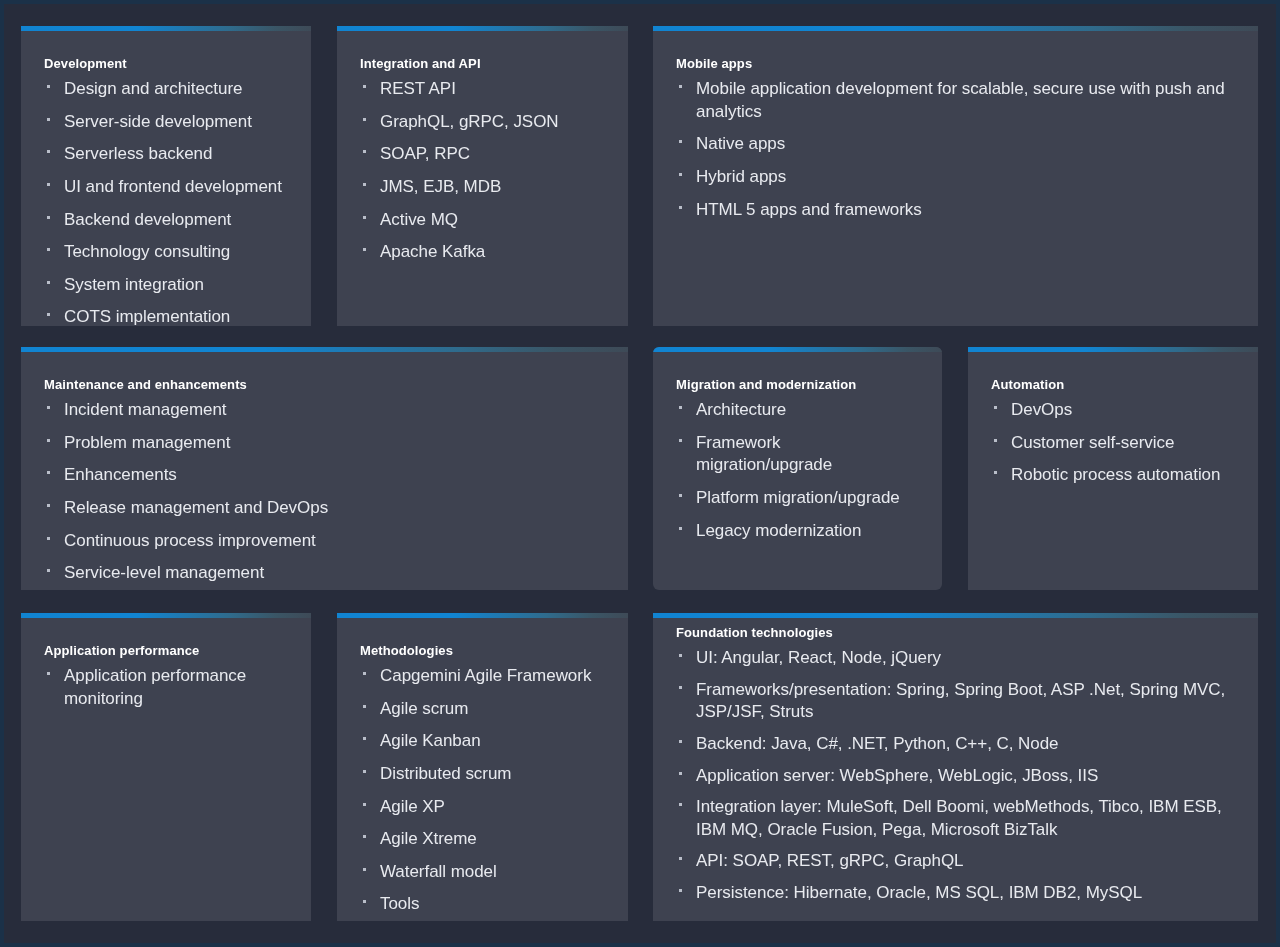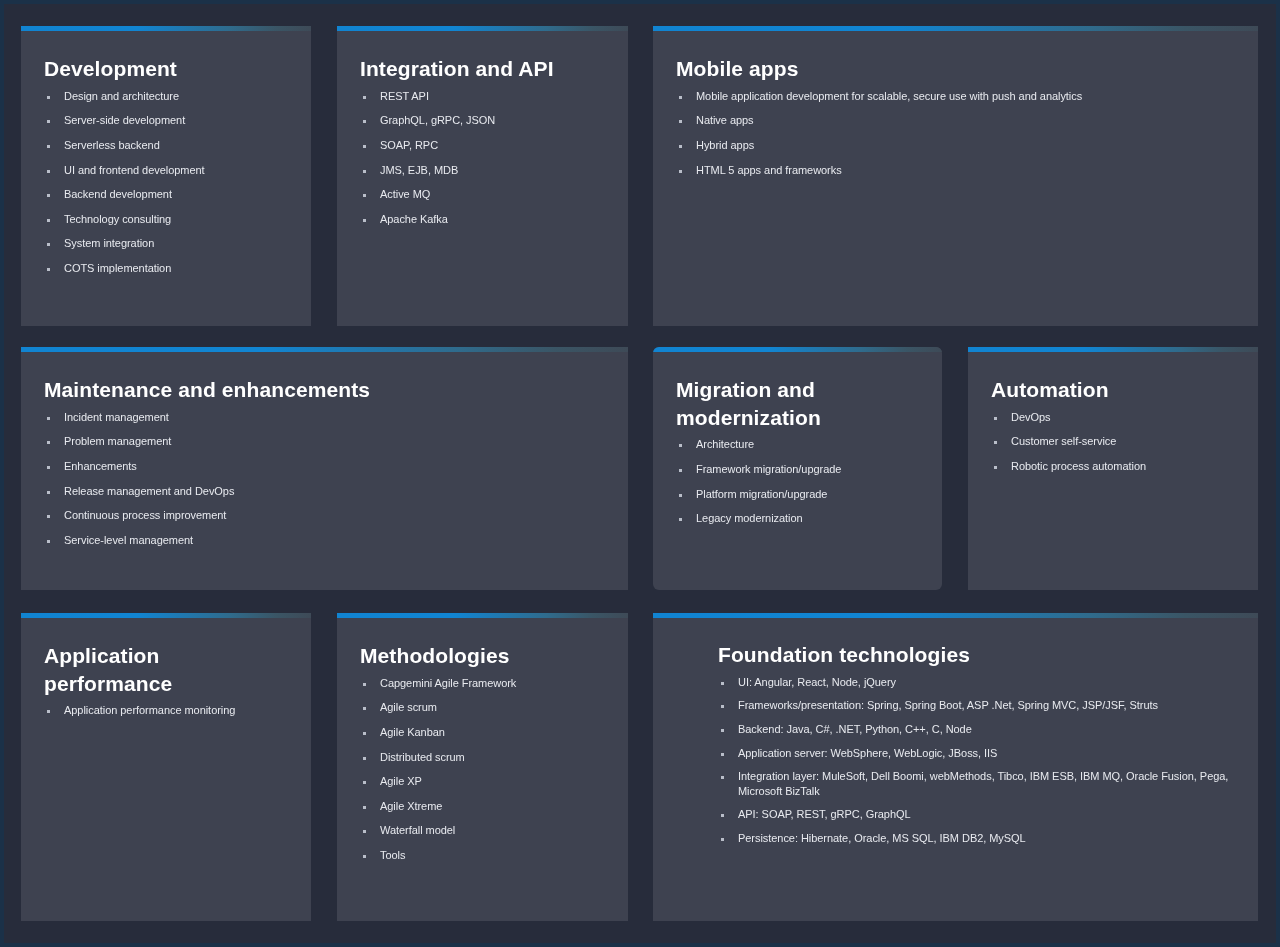--- a/index.html
+++ b/index.html
@@ -53,37 +53,37 @@
     background: linear-gradient(to right, #1184d1 0%, #1185d2 40%, #2f6b8c 72%, #3a5565 88%, #3e4a57 100%);
   }
   .card-inner {
     position: absolute;
     left: 0; right: 0; top: 5px;
     padding: 24px 22px 10px 23px;
   }
 
   h2.card-title {
     margin: 0 0 6px 0;
-    font-size: 21px;
+    font-size: 13px;
     font-weight: bold;
     color: #ffffff;
     line-height: 1.32;
     letter-spacing: 0.1px;
   }
 
   ul.bullets {
     list-style: none;
     margin: 0;
     padding: 0;
   }
   ul.bullets li {
     position: relative;
     padding-left: 20px;
     margin-bottom: 10px;
-    font-size: 11px;
+    font-size: 17px;
     line-height: 1.33;
     color: #e8eaef;
     letter-spacing: -0.05px;
   }
   ul.bullets li:before {
     content: "";
     position: absolute;
     left: 3px;
     top: 7px;
     width: 3px;
@@ -101,21 +101,21 @@
   #card-migration          { left: 653px; top: 347px; width: 289px; height: 243px; border-radius: 6px; }
   #card-automation         { left: 968px; top: 347px; width: 290px; height: 243px; }
 
   
   #card-app-performance    { left: 21px;  top: 613px; width: 290px; height: 308px; }
   #card-methodologies      { left: 337px; top: 613px; width: 291px; height: 308px; }
   #card-foundation         { left: 653px; top: 613px; width: 605px; height: 308px; }
 
   
   #card-foundation ul.bullets li { margin-bottom: 9px; }
-  #card-foundation .card-inner   { padding-top: 23px; margin-left: 42px; }
+  #card-foundation .card-inner   { padding-top: 6px; }
 </style>
 </head>
 <body>
 
 <div class="page-frame">
   <div class="page-bg"></div>
 </div>
 
 <div class="grid" id="capability-grid">
     <section class="card" id="card-development">

